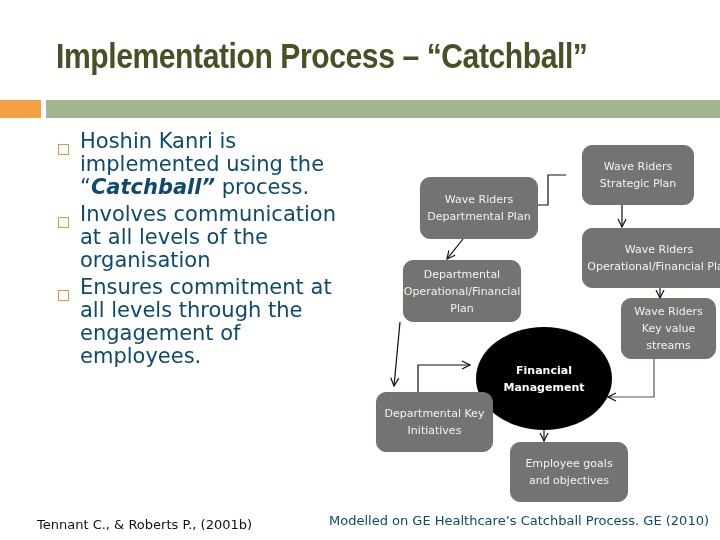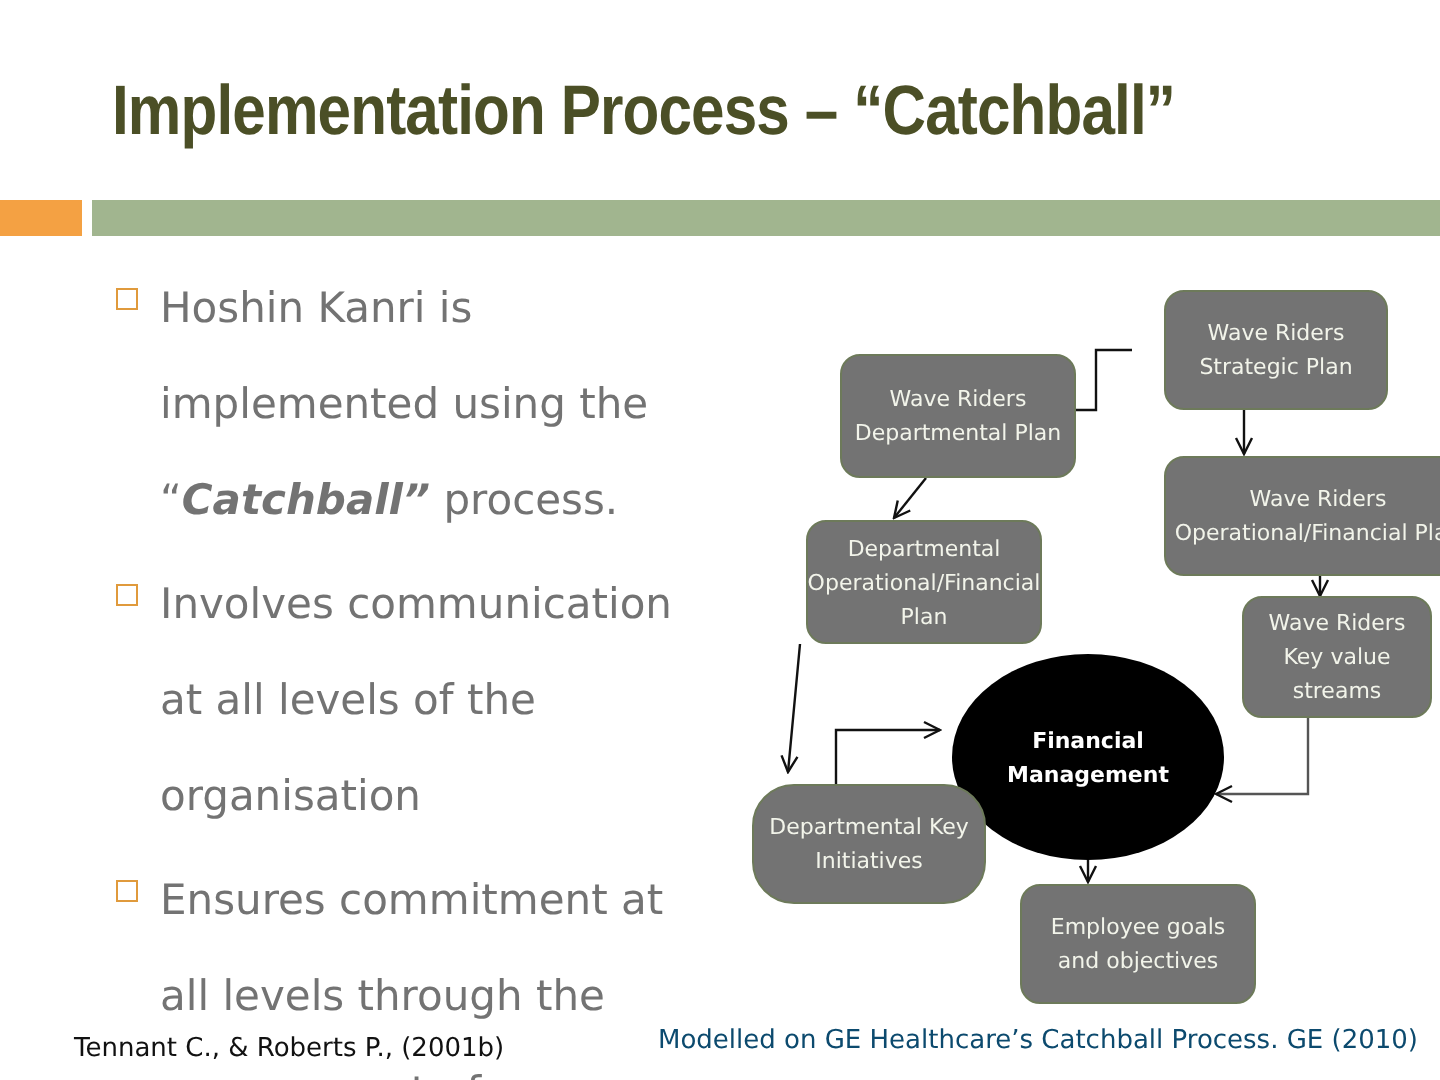--- a/index.html
+++ b/index.html
@@ -1,21 +1,21 @@
 <!DOCTYPE html>
 <html><head>
 <meta charset="utf-8">
 <style>
   html, body { margin:0; padding:0; }
   body { width:720px; height:540px; background:#ffffff; position:relative; overflow:hidden; font-family:"DejaVu Sans", sans-serif; }
   .title { position:absolute; left:56px; top:36px; font-family:"Liberation Sans", sans-serif; font-weight:bold; font-size:35px; color:#4b4f26; letter-spacing:-0.5px; transform:scaleX(0.86); transform-origin:left top; white-space:nowrap; }
   .bar-orange { position:absolute; left:0; top:100px; width:41px; height:18px; background:#f4a143; }
   .bar-green { position:absolute; left:46px; top:100px; width:674px; height:18px; background:#a1b58f; }
   .bullets { position:absolute; left:58px; top:130px; width:300px; margin:0; padding:0; list-style:none; }
-  .bullet { position:relative; padding-left:22px; font-size:21px; line-height:48px; color:#737373; margin-bottom:4px; }
+  .bullet { position:relative; padding-left:22px; font-size:21px; line-height:23px; color:#0c4a6e; margin-bottom:4px; }
   .bullet-marker { position:absolute; left:0; top:14px; width:9px; height:9px; border:1.2px solid #e09a3c; }
   .bullet-text { display:block; }
   .em { font-weight:bold; font-style:italic; }
   .cite-left { position:absolute; left:37px; top:517px; font-size:13px; color:#111;text-align:right; }
   .cite-right { position:absolute; left:329px; top:513px; font-size:13px; color:#0c4a6e; }
   .node { position:absolute; background:#737373; border:1.5px solid #6d7a5a; border-radius:10px; color:#f2f4ea; font-size:11px; line-height:17px; text-align:center; display:flex; align-items:center; justify-content:center; box-sizing:border-box; padding:0 4px;margin-left:16px; }
   .ellipse { position:absolute; left:476px; top:327px; width:136px; height:103px; border-radius:50%; background:#000; color:#fff; font-weight:bold; font-size:11px; line-height:17px; display:flex; align-items:center; justify-content:center; text-align:center; }
   svg.connectors { position:absolute; left:0; top:0; width:720px; height:540px; pointer-events:none; }
 </style>
 </head>
@@ -63,17 +63,17 @@
 
   <line x1="544" y1="430" x2="544" y2="441" stroke="#111" stroke-width="1.2" marker-end="url(#arr)"></line>
 </svg>
 
 <div class="node" style="left:566px;top:145px;width:112px;height:60px;">Wave Riders Strategic Plan</div>
 <div class="node" style="left:404px;top:177px;width:118px;height:62px;">Wave Riders Departmental Plan</div>
 <div class="node" style="left:566px;top:228px;width:154px;height:60px;">Wave Riders Operational/Financial Plan</div>
 <div class="node" style="left:387px;top:260px;width:118px;height:62px;">Departmental Operational/Financial Plan</div>
 <div class="node" style="left:605px;top:298px;width:95px;height:61px;">Wave Riders Key value streams</div>
 <div class="ellipse">Financial Management</div>
-<div class="node" style="left:360px;top:392px;width:117px;height:60px;border-radius:21px;">Departmental Key Initiatives</div>
+<div class="node" style="left:360px;top:392px;width:117px;height:60px;">Departmental Key Initiatives</div>
 <div class="node" style="left:494px;top:442px;width:118px;height:60px;">Employee goals and objectives</div>
 
 <div class="cite-left">Tennant C., &amp; Roberts P., (2001b)</div>
 <div class="cite-right">Modelled on GE Healthcare’s Catchball Process. GE (2010)</div>
 
 </body></html>

